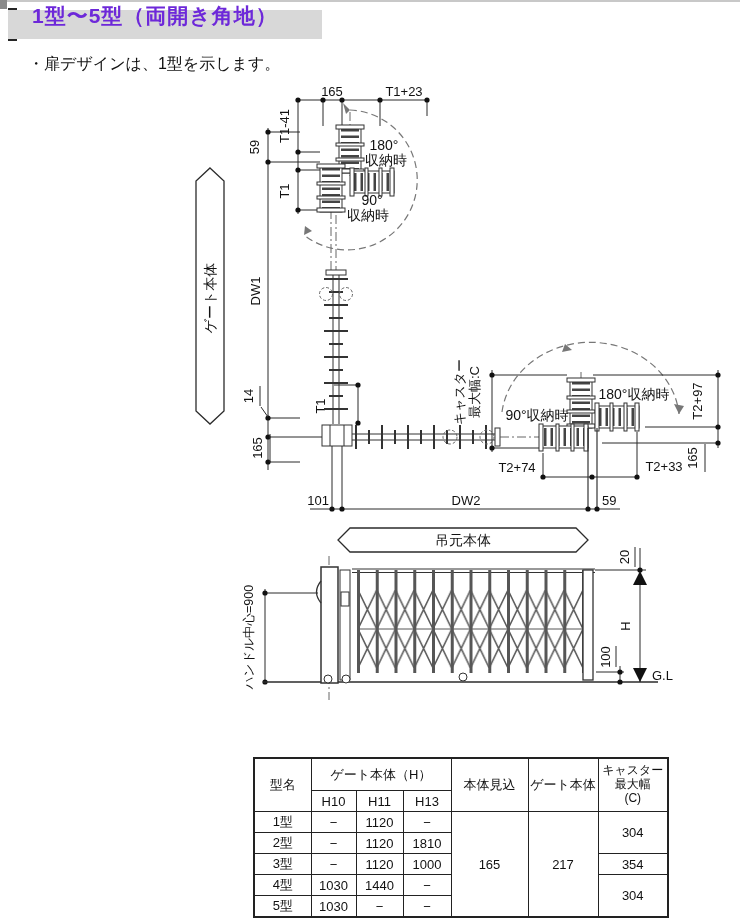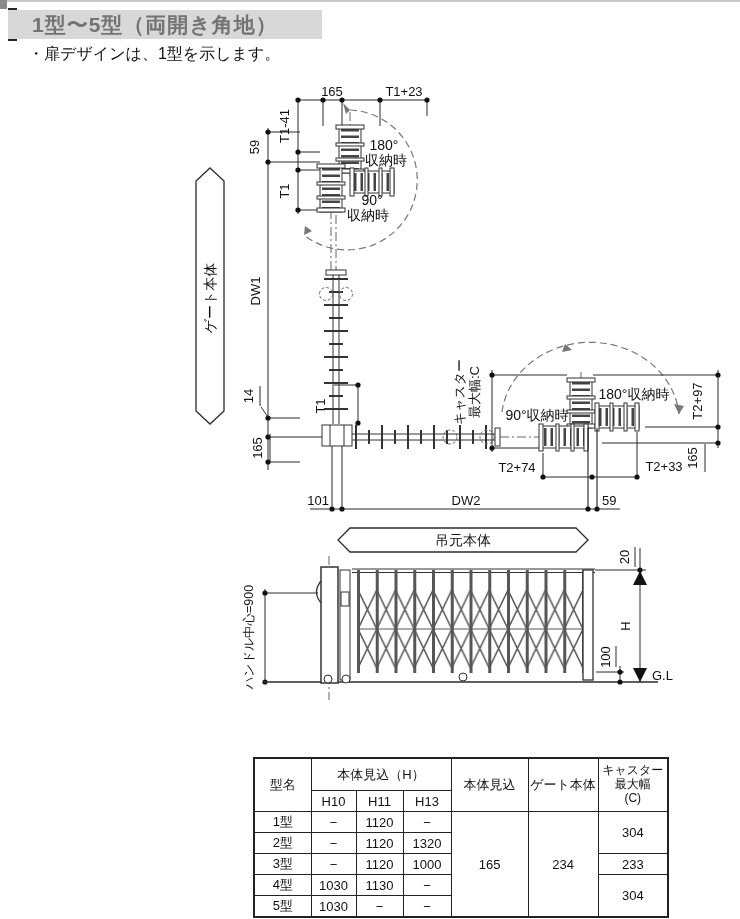--- a/index.html
+++ b/index.html
@@ -1,22 +1,22 @@
 <!DOCTYPE html>
 <html><head>
 <meta charset="utf-8">
 <style>
   html,body{margin:0;padding:0;background:#fff;}
   body{width:740px;height:919px;position:relative;font-family:"Liberation Sans",sans-serif;color:#1a1a1a;}
   .topline{position:absolute;left:0;top:0;width:740px;height:2px;background:#c8c8c8;}
   .cornersq{position:absolute;left:0;top:0;width:7px;height:9px;background:#8a8a8a;}
   .titlebar{position:absolute;left:8px;top:10px;width:314px;height:29px;background:#d8d8d8;}
   .titleblk{position:absolute;left:8px;top:8px;width:9px;height:33px;background:#262626;}
-  .titletxt{position:absolute;left:32px;top:11px;font-size:21px;font-weight:bold;letter-spacing:1px;color:#737373;}
-  .note{position:absolute;left:28px;top:44px;font-size:16px;color:#111;}
+  .titletxt{position:absolute;left:32px;top:2px;font-size:21px;font-weight:bold;letter-spacing:1px;color:#6d28d9;}
+  .note{position:absolute;left:28px;top:54px;font-size:16px;color:#111;}
   svg{position:absolute;left:0;top:0;}
   svg text{font-family:"Liberation Sans",sans-serif;fill:#111;}
   .dim{font-size:13px;}
   .dimb{font-size:14px;}
   .lbl{font-size:14px;}
   table.spec{position:absolute;left:253px;top:757px;border-collapse:collapse;table-layout:fixed;width:414px;font-size:13px;text-align:center;color:#111;border:2px solid #222;}
   table.spec td{border:1px solid #222;padding:0;height:20px;overflow:hidden;}
   table.spec tr.h1 td{height:31px;}
   table.spec td.sm{font-size:12px;line-height:1.15;}
 </style>
@@ -300,56 +300,56 @@
       <col style="width:45px">
       <col style="width:47px">
       <col style="width:48px">
     <col style="width:77px">
       <col style="width:70px">
       <col style="width:70px">
   </colgroup>
   <tbody>
       <tr class="h1">
     <td rowspan="2">型名</td>
-    <td colspan="3">本体見込（H）</td>
+    <td colspan="3">ゲート本体（H）</td>
     <td rowspan="2">本体見込</td>
     <td rowspan="2">ゲート本体</td>
     <td rowspan="2" class="sm"><span>キャスター</span><br><span>最大幅</span><br><span>(C)</span></td>
   </tr>
   <tr>
     <td>H10</td>
     <td>H11</td>
     <td>H13</td>
   </tr>
   <tr>
     <td>1型</td>
     <td>−</td>
     <td>1120</td>
     <td>−</td>
     <td rowspan="5">165</td>
-    <td rowspan="5">234</td>
+    <td rowspan="5">217</td>
     <td rowspan="2">304</td>
   </tr>
   <tr>
     <td>2型</td>
     <td>−</td>
     <td>1120</td>
-    <td>1320</td>
+    <td>1810</td>
   </tr>
   <tr>
     <td>3型</td>
     <td>−</td>
     <td>1120</td>
     <td>1000</td>
-    <td>233</td>
+    <td>354</td>
   </tr>
   <tr>
     <td>4型</td>
     <td>1030</td>
-    <td>1130</td>
+    <td>1440</td>
     <td>−</td>
     <td rowspan="2">304</td>
   </tr>
   <tr>
     <td>5型</td>
     <td>1030</td>
     <td>−</td>
     <td>−</td>
   </tr>
 </tbody>

